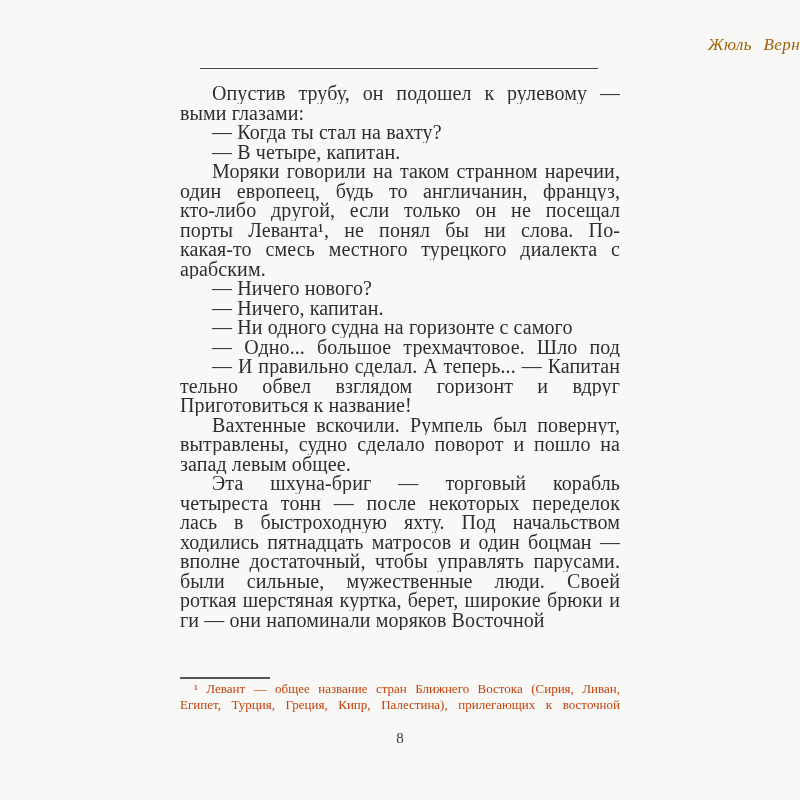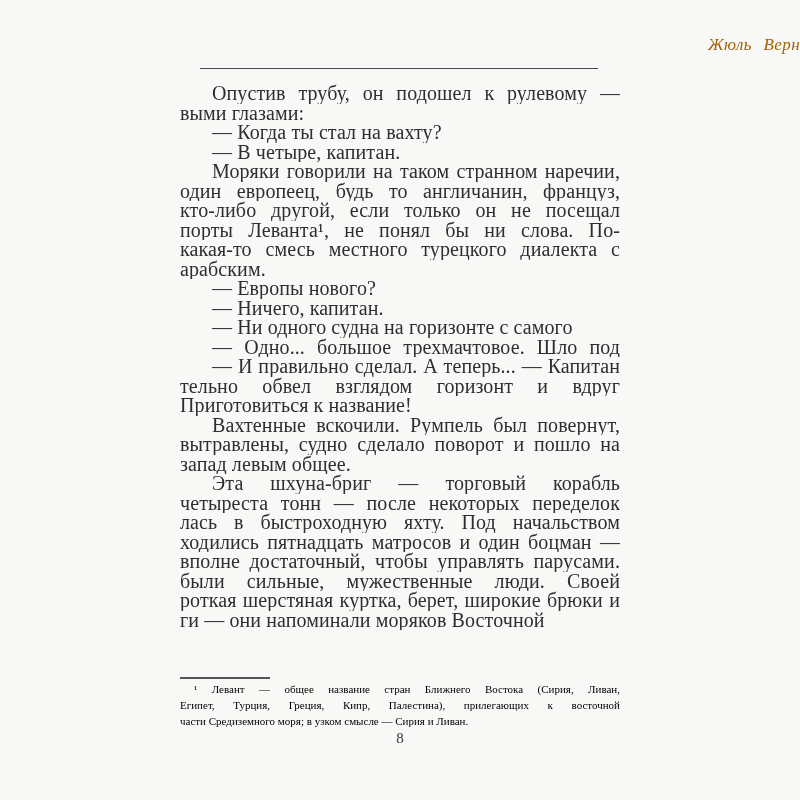--- a/index.html
+++ b/index.html
@@ -43,22 +43,22 @@
   }
   .text-line.indent{padding-left:32px;}
   .text-line.last{text-align:left;text-align-last:left;}
 
   .footnote-rule{
     position:absolute;top:677px;left:180px;width:90px;height:2px;
     background:#555;
   }
   .footnote{
     position:absolute;top:681px;left:180px;width:440px;
-    font-size:11px;line-height:16px;
-    color:#000000;
+    font-size:13px;line-height:16px;
+    color:#c2410c;
   }
   .footnote .text-line{height:16px;}
   .footnote .text-line.indent{padding-left:14px;}
 
   .page-number{
     position:absolute;top:730px;left:0;width:800px;
     text-align:center;
     font-size:15px;
     color:#3a3a3a;
   }
@@ -84,21 +84,21 @@
       </div>
       <div class="paragraph">
         <div class="text-line indent">Моряки говорили на таком странном наречии, что ни</div>
         <div class="text-line">один европеец, будь то англичанин, француз, немец или</div>
         <div class="text-line">кто-либо другой, если только он не посещал торговые</div>
         <div class="text-line">порты Леванта¹, не понял бы ни слова. По-видимому, это</div>
         <div class="text-line">какая-то смесь местного турецкого диалекта с сирийско-</div>
         <div class="text-line last">арабским.</div>
       </div>
       <div class="paragraph">
-        <div class="text-line indent last">— Европы нового?</div>
+        <div class="text-line indent last">— Ничего нового?</div>
       </div>
       <div class="paragraph">
         <div class="text-line indent last">— Ничего, капитан.</div>
       </div>
       <div class="paragraph">
         <div class="text-line indent last">— Ни одного судна на горизонте с самого утра?</div>
       </div>
       <div class="paragraph">
         <div class="text-line indent">— Одно... большое трехмачтовое. Шло под ветром прямо</div>
       </div>
@@ -122,17 +122,16 @@
         <div class="text-line">роткая шерстяная куртка, берет, широкие брюки и сапо-</div>
         <div class="text-line last">ги — они напоминали моряков Восточной Европы.</div>
       </div>
     </div>
 
   <div class="footnote-rule"></div>
 
   <div class="footnote">
       <div class="text-line indent">¹ Левант — общее название стран Ближнего Востока (Сирия, Ливан,</div>
       <div class="text-line">Египет, Турция, Греция, Кипр, Палестина), прилегающих к восточной</div>
-      <div class="text-line last">части Средиземного моря; в узком смысле — Сирия и Ливан.</div>
     </div>
 
   <div class="page-number">8</div>
 </div>
 
 </body></html>

